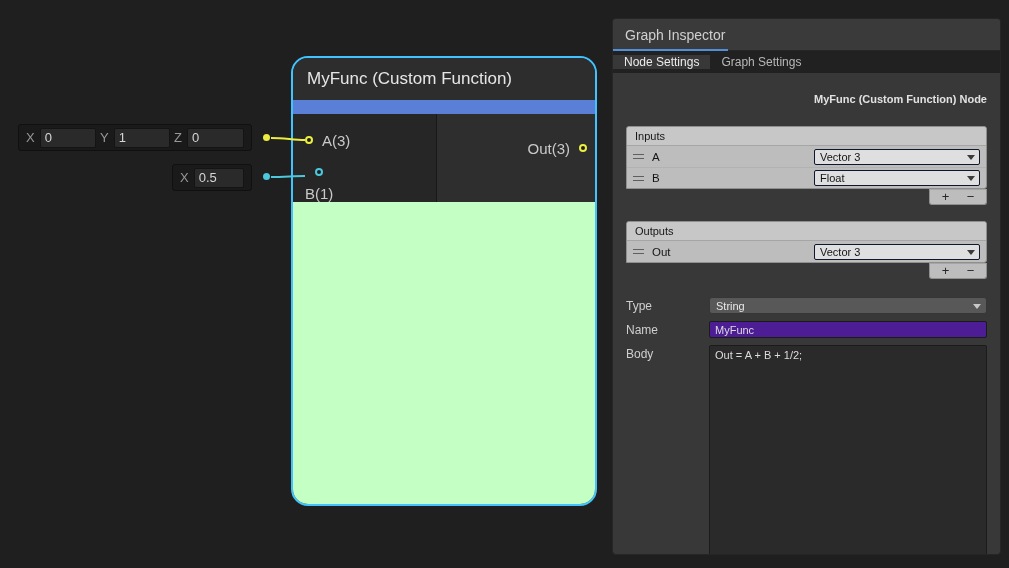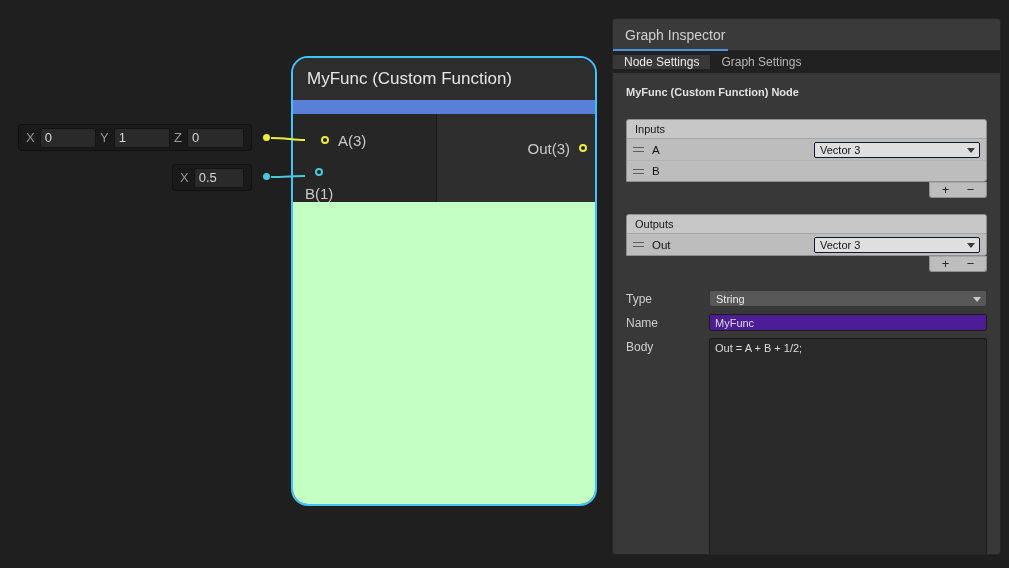--- a/index.html
+++ b/index.html
@@ -24,38 +24,38 @@
   .wire-float { stroke:var(--float-port,#4cc8dd); }
 
   
   .node { position:absolute; left:291px; top:56px; width:306px; height:450px; border:2px solid var(--node-border,#40c3ff); border-radius:17px; background:#2b2b2b; overflow:hidden; z-index:1; }
   .node-header { height:42px; background:#2d2d2d; display:flex; align-items:center; padding:0 14px; color:#e6e6e6; font-size:17px; }
   .node-colorbar { height:14px; background:var(--node-title-bar-blue,#5a7fd6); }
   .node-ports { height:88px; display:flex; }
   .ports-in { width:144px; background:#262626; border-right:1px solid #181818; position:relative; }
   .ports-out { flex:1; background:#2e2e2e; position:relative; }
   .port-row { position:absolute; height:16px; display:flex; align-items:center; gap:9px; }
-  .port-a { left:28px; top:18px; }
+  .port-a { left:12px; top:18px; }
   .port-b { left:12px; top:54px;flex-direction:column; }
   .port-out { right:8px; top:26px; }
   .port-ring { width:8px; height:8px; border-radius:50%; border:2px solid; background:#1f1f1f; flex:none; }
   .ring-vec { border-color:var(--vector3-port,#ecee3f); }
   .ring-float { border-color:var(--float-port,#4cc8dd); }
   .port-label { color:#c9c9c9; font-size:15px; white-space:nowrap; }
   .node-preview { position:absolute; left:0; right:0; top:144px; bottom:0; background:var(--preview-green,#c4ffc3); }
 
   
   .inspector { position:absolute; left:612px; top:18px; width:389px; height:537px; background:#383838; border:1px solid #262626; border-radius:4px; overflow:hidden; }
   .insp-title { height:32px; display:flex; align-items:center; padding:0 12px; color:#d0d0d0; font-size:14px; background:#3a3a3a; border-bottom:1px solid #262626; position:relative; }
   .insp-title::after { content:""; position:absolute; left:0; bottom:-1px; width:115px; height:2px; background:var(--accent-blue,#4f90d9); }
   .insp-tabs { height:22px; background:#212121; display:flex; align-items:center; }
   .insp-tab { padding:0 11px; display:flex; align-items:center; font-size:12px; color:#b8b8b8; cursor:pointer; }
   .insp-tab.active { color:#ececec; background:#383838; }
   .insp-body { padding:10px 13px 0; }
-  .insp-heading { font-size:11px; font-weight:bold; color:#e2e2e2; margin:3px 0 0; }
+  .insp-heading { font-size:11px; font-weight:bold; color:#e2e2e2; margin:10px 0 0;text-align:right; }
 
   .ulist-wrap-inputs { margin-top:21px; }
   .ulist-wrap-outputs { margin-top:16px; }
   .ulist { background:#bdbdbd; border:1px solid #8f8f8f; border-radius:3px 3px 3px 0; overflow:hidden; }
   .ulist-head { height:19px; display:flex; align-items:center; padding:0 8px; font-size:11px; color:#161616; background:#c7c7c7; border-bottom:1px solid #a5a5a5; }
   .ulist-row { height:21px; display:flex; align-items:center; padding:0 6px; gap:8px; }
   .ulist-row + .ulist-row { border-top:1px solid #b2b2b2; }
   .drag-handle { width:11px; height:5px; border-top:1px solid #5e5e5e; border-bottom:1px solid #5e5e5e; flex:none; }
   .row-name { flex:1; font-size:11.5px; color:#141414; }
   .ddl-light { width:166px; height:16px; background:#dfdfdf; border:1px solid #0f172a; border-radius:2px; display:flex; align-items:center; padding:0 5px; font-size:11px; color:#141414; position:relative; cursor:pointer; }
@@ -154,20 +154,23 @@
           <div class="ulist-row">
             <span class="drag-handle"></span>
             <span class="row-name">A</span>
             <div class="ddl-light">
               <span>Vector 3</span>
             </div>
           </div>
           <div class="ulist-row">
             <span class="drag-handle"></span>
             <span class="row-name">B</span>
+            <div class="ddl-light">
+              <span>Float</span>
+            </div>
           </div>
         </div>
         <div class="ulist-footer">
           <div class="ulist-footer-inner">
             <span class="uf-btn">+</span>
             <span class="uf-btn">−</span>
           </div>
         </div>
       </div>
 

